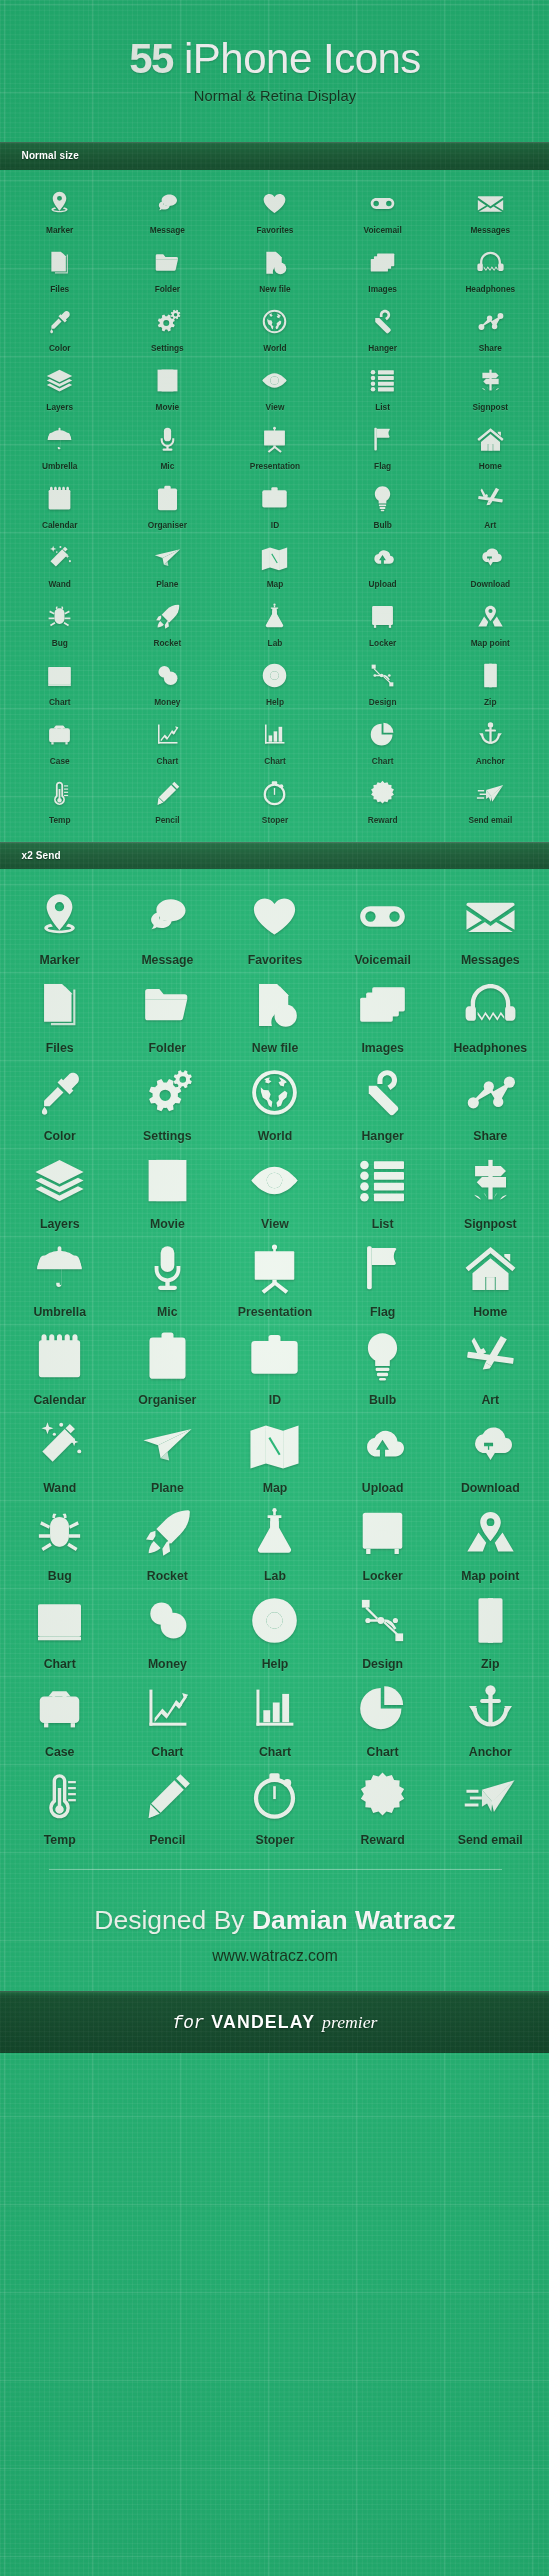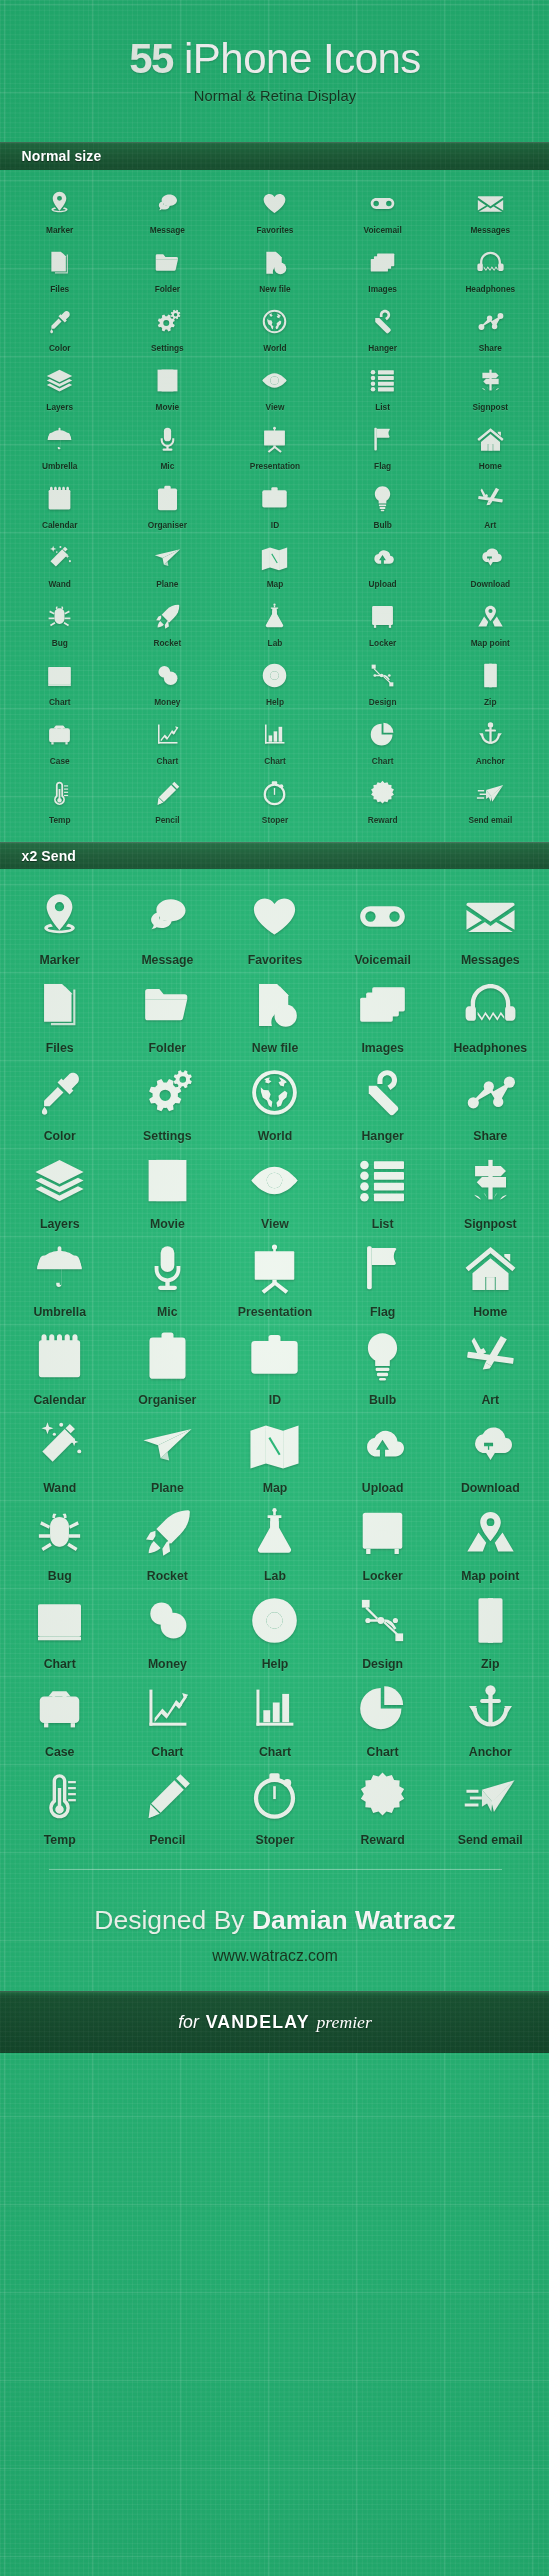--- a/index.html
+++ b/index.html
@@ -82,21 +82,21 @@
     position:absolute; inset:0;
     background-image:
       linear-gradient(to right, rgba(255,255,255,.035) 1px, transparent 1px),
       linear-gradient(to bottom, rgba(255,255,255,.035) 1px, transparent 1px);
     background-size:4.9px 4.9px,4.9px 4.9px;
     pointer-events:none;
   }
   .section-bar-label{
     position:relative; z-index:2;
     color:#ffffff;
-    font-size:14px;
+    font-size:10px;
     font-weight:bold;
     letter-spacing:0.1px;
     text-shadow:0 1px 1px rgba(0,0,0,.45);
   }
 
   
   .grid{
     position:relative;
     display:grid;
     grid-template-columns:repeat(5,1fr);
@@ -176,21 +176,21 @@
     pointer-events:none;
   }
   .brandline{
     position:relative; z-index:2;
     color:#ffffff;
     font-size:17.7px;
     white-space:nowrap;
     display:flex; align-items:baseline; gap:6.9px;
     text-shadow:0 1px 2px rgba(0,0,0,.4);
   }
-  .brandline .for{ font-family:Liberation Sans, sans-serif; font-style:italic; }
+  .brandline .for{ font-family:Liberation Mono, monospace; font-style:italic; }
   .brandline .name{ font-weight:bold; letter-spacing:1.2px; }
   .brandline .premier{ font-family:"Liberation Serif", serif; font-style:italic;text-align:right; }
 </style>
 </head>
 <body>
 
 <div class="grid-bg"></div>
 
 <div class="page">
 

